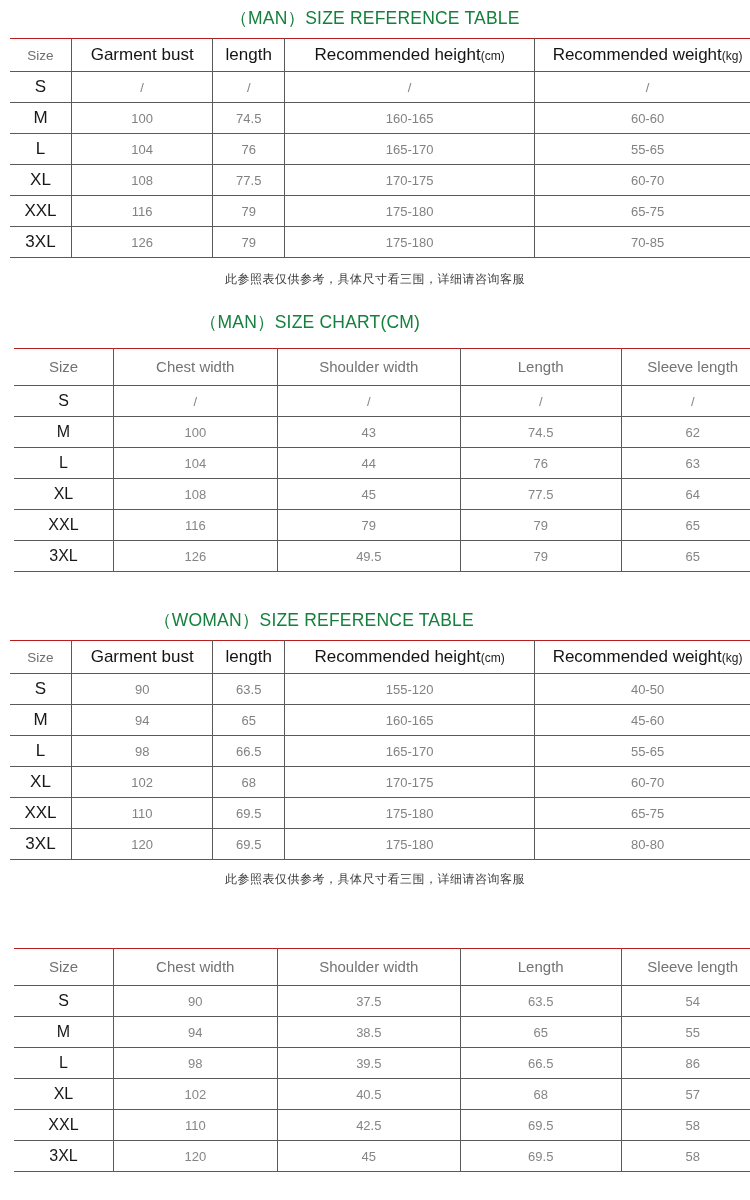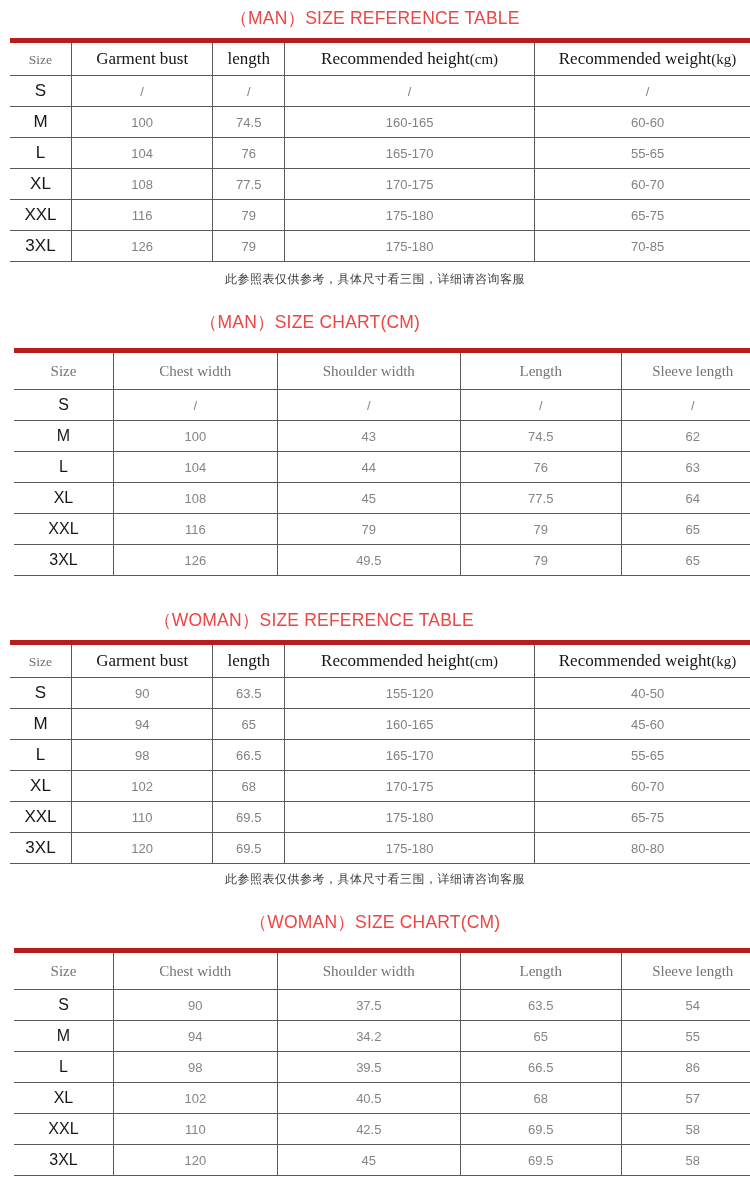--- a/index.html
+++ b/index.html
@@ -18,50 +18,50 @@
     position: relative;
     width: 750px;
     height: 1200px;
   }
 
   
   .section-title {
     text-align: center;
     font-size: 17.5px;
     font-weight: 400;
-    color: #ef4444;
+    color: #15803d;
     letter-spacing: 0.2px;
     line-height: 1.2;
   }
 
   
   table.sz {
     border-collapse: collapse;
     table-layout: fixed;
     width: 100%;
     font-weight: 400;
   }
   table.sz td {
     border-bottom: 1px solid #5a5a5a;
     border-right: 1px solid #5a5a5a;
     text-align: center;
     vertical-align: middle;
     padding: 0;
     background: #fff;
   }
   table.sz tr td:last-child { border-right: none; }
-  table.sz tr.head td { border-top: 5px solid #b91c1c; font-family: Liberation Serif, serif; }
+  table.sz tr.head td { border-top: 1px solid #b91c1c; }
 
   
   .ref-wrap { margin: 0 8px 0 10px; }
   .ref-wrap table.sz td { height: 30px; }
   .ref-wrap table.sz tr.head td { height: 32px; }
   .ref-wrap .h-size { font-size: 13.5px; color: #6f6f6f; }
   .ref-wrap .h-main { font-size: 17px; color: #141414; white-space: nowrap; }
-  .ref-wrap .h-unit { font-size: 15px; }
+  .ref-wrap .h-unit { font-size: 12px; }
   .ref-wrap .c-size { font-size: 17px; color: #181818; }
   .ref-wrap .c-val  { font-size: 13px; color: #828282; }
 
   
   .cht-wrap { margin: 0 12px 0 14px; }
   .cht-wrap table.sz td { height: 30px; }
   .cht-wrap table.sz tr.head td { height: 36px; }
   .cht-wrap .h-size { font-size: 15px; color: #737373; }
   .cht-wrap .h-main { font-size: 15px; color: #737373; }
   .cht-wrap .c-size { font-size: 16px; color: #181818; }
@@ -310,21 +310,20 @@
           <td><span class="c-val">69.5</span></td>
           <td><span class="c-val">175-180</span></td>
           <td><span class="c-val">80-80</span></td>
         </tr>
       </tbody>
     </table>
   </div>
 
   <div id="note-woman" class="note">此参照表仅供参考，具体尺寸看三围，详细请咨询客服</div>
 
-  <div id="title-woman-cht" class="section-title">（WOMAN）SIZE CHART(CM)</div>
 
   <div id="table-woman-cht" class="cht-wrap">
     <table class="sz">
       <colgroup>
         <col style="width:96px">
           <col style="width:158px">
           <col style="width:177px">
         <col style="width:155px">
           <col style="width:138px">
       </colgroup>
@@ -345,21 +344,21 @@
         <tr>
           <td><span class="c-size">S</span></td>
           <td><span class="c-val">90</span></td>
           <td><span class="c-val">37.5</span></td>
           <td><span class="c-val">63.5</span></td>
           <td><span class="c-val">54</span></td>
         </tr>
         <tr>
           <td><span class="c-size">M</span></td>
           <td><span class="c-val">94</span></td>
-          <td><span class="c-val">34.2</span></td>
+          <td><span class="c-val">38.5</span></td>
           <td><span class="c-val">65</span></td>
           <td><span class="c-val">55</span></td>
         </tr>
         <tr>
           <td><span class="c-size">L</span></td>
           <td><span class="c-val">98</span></td>
           <td><span class="c-val">39.5</span></td>
           <td><span class="c-val">66.5</span></td>
           <td><span class="c-val">86</span></td>
         </tr>

